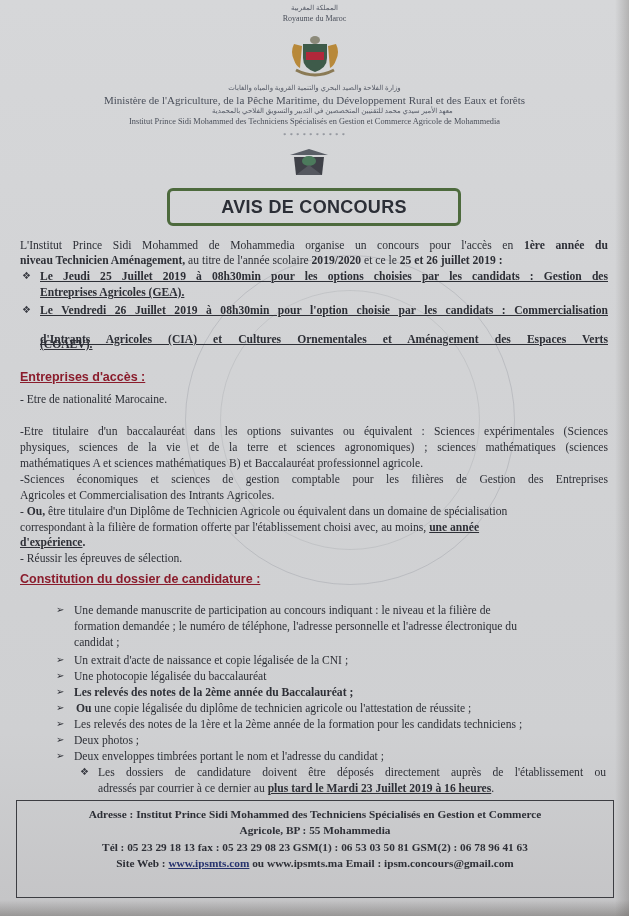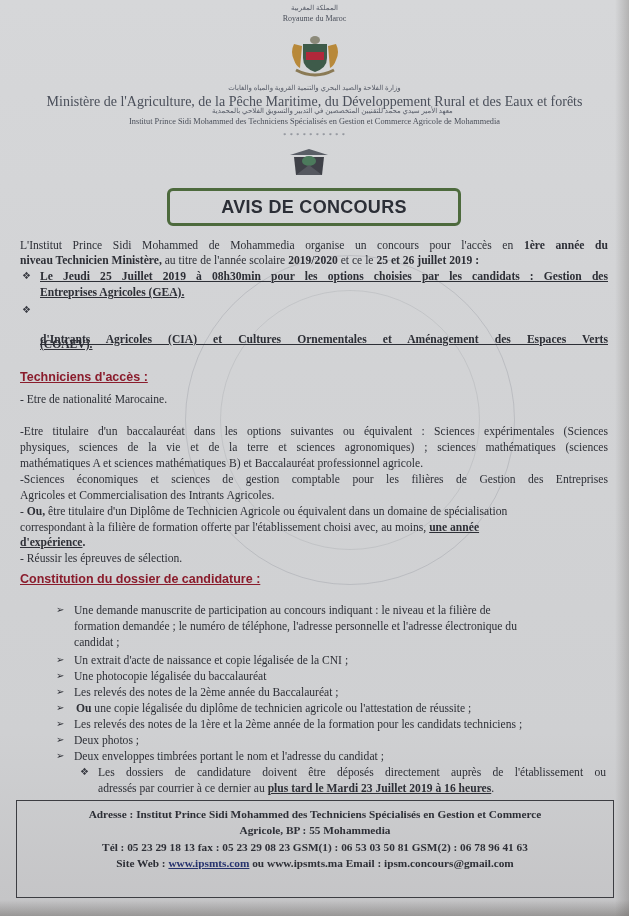--- a/index.html
+++ b/index.html
@@ -19,21 +19,21 @@
     .page::after {
       content: ""; position: absolute; right: 0; top: 0; width: 14px; height: 916px;
       background: linear-gradient(90deg, rgba(0,0,0,0) 0%, rgba(90,85,80,0.28) 100%);
     }
     .bottom-shadow {
       position: absolute; left: 0; top: 900px; width: 629px; height: 16px;
       background: linear-gradient(180deg, rgba(0,0,0,0), rgba(70,65,60,0.35));
     }
     
     .hdr-ar { position: absolute; left: 0; width: 629px; text-align: center; font-size: 7px; color: #555a66; direction: rtl; }
-    .hdr-fr { position: absolute; left: 0; width: 629px; text-align: center; font-size: 14px; color: #4a4f5a; }
+    .hdr-fr { position: absolute; left: 0; width: 629px; text-align: center; font-size: 11px; color: #4a4f5a; }
     .coat {
       position: absolute; left: 284px; top: 34px; width: 62px; height: 44px;
     }
     .stars-row { position: absolute; left: 0; top: 132px; width: 629px; text-align: center; font-size: 6px; letter-spacing: 1px; color: #6a6f7a; }
     .logo { position: absolute; left: 286px; top: 147px; width: 46px; height: 30px; }
     .title-box {
       position: absolute; left: 167px; top: 188px; width: 294px; height: 38px;
       border: 3px solid #4d6a3d; border-radius: 6px;
       display: flex; align-items: center; justify-content: center;
     }
@@ -107,32 +107,33 @@
   </svg>
 
   <div class="title-box">
     <span>AVIS DE CONCOURS</span>
   </div>
 
   <div class="txt just" style="left:20px;top:238px;width:588px;">
     <span>L'Institut Prince Sidi Mohammed de Mohammedia organise un concours pour l'accès en </span><span class="b">1ère année du</span>
   </div>
   <div class="txt" style="left:20px;top:253px;width:588px;">
-    <span class="b">niveau Technicien Ministère,</span><span> au titre de l'année scolaire </span><span class="b">2019/2020</span><span> et ce le </span><span class="b">25 et 26 juillet 2019 :</span>
+    <span class="b">niveau Technicien Aménagement,</span><span> au titre de l'année scolaire </span><span class="b">2019/2020</span><span> et ce le </span><span class="b">25 et 26 juillet 2019 :</span>
   </div>
 
   <span class="diamond" style="left:22px;top:270px;">❖</span>
   <div class="txt b u just" style="left:40px;top:269px;width:568px;">Le Jeudi 25 Juillet 2019 à 08h30min pour les options choisies par les candidats : Gestion des</div>
   <div class="txt b u" style="left:40px;top:285px;width:568px;">Entreprises Agricoles (GEA).</div>
 
   <span class="diamond" style="left:22px;top:304px;">❖</span>
+  <div class="txt b u just" style="left:40px;top:303px;width:568px;">Le Vendredi 26 Juillet 2019 à 08h30min pour l'option choisie par les candidats : Commercialisation</div>
   <div class="txt b u just" style="left:40px;top:320px;width:568px;margin-top:12px;">d'Intrants Agricoles (CIA) et Cultures Ornementales et Aménagement des Espaces Verts</div>
   <div class="txt b u" style="left:40px;top:337px;width:568px;">(COAEV).</div>
 
-  <div class="section-title" style="top:370px;">Techniciens d'accès :</div>
+  <div class="section-title" style="top:370px;">Entreprises d'accès :</div>
 
   <div class="txt" style="left:20px;top:392px;width:588px;">- Etre de nationalité Marocaine.</div>
   <div class="txt just" style="left:20px;top:424px;width:588px;">-Etre titulaire d'un baccalauréat dans les options suivantes ou équivalent : Sciences expérimentales (Sciences</div>
   <div class="txt just" style="left:20px;top:440px;width:588px;">physiques, sciences de la vie et de la terre et sciences agronomiques) ; sciences mathématiques (sciences</div>
   <div class="txt" style="left:20px;top:456px;width:588px;">mathématiques A et sciences mathématiques B) et Baccalauréat professionnel agricole.</div>
   <div class="txt" style="left:20px;top:488px;width:588px;">Agricoles et Commercialisation des Intrants Agricoles.</div>
   <div class="txt just" style="left:20px;top:472px;width:588px;">-Sciences économiques et sciences de gestion comptable pour les filières de Gestion des Entreprises</div>
   <div class="txt" style="left:20px;top:504px;width:588px;">
     <span>- </span><span class="b">Ou,</span><span> être titulaire d'un Diplôme de Technicien Agricole ou équivalent dans un domaine de spécialisation</span>
   </div>
@@ -151,21 +152,21 @@
   <div class="txt" style="left:74px;top:619px;width:530px;">formation demandée ; le numéro de téléphone, l'adresse personnelle et l'adresse électronique du</div>
   <div class="txt" style="left:74px;top:635px;width:530px;">candidat ;</div>
 
   <span class="arrow" style="top:654px;">➢</span>
   <div class="txt" style="left:74px;top:653px;width:530px;">Un extrait d'acte de naissance et copie légalisée de la CNI ;</div>
 
   <span class="arrow" style="top:670px;">➢</span>
   <div class="txt" style="left:74px;top:669px;width:530px;">Une photocopie légalisée du baccalauréat</div>
 
   <span class="arrow" style="top:686px;">➢</span>
-  <div class="txt" style="left:74px;top:685px;width:530px;">Les relevés des notes de la 2ème année du Baccalauréat ;</div>
+  <div class="txt" style="left:74px;top:685px;width:530px;font-weight:bold;">Les relevés des notes de la 2ème année du Baccalauréat ;</div>
 
   <span class="arrow" style="top:702px;">➢</span>
   <div class="txt" style="left:76px;top:701px;width:530px;">
     <span class="b">Ou</span><span> une copie légalisée du diplôme de technicien agricole ou l'attestation de réussite ;</span>
   </div>
 
   <span class="arrow" style="top:718px;">➢</span>
   <div class="txt" style="left:74px;top:717px;width:530px;">Les relevés des notes de la 1ère et la 2ème année de la formation pour les candidats techniciens ;</div>
 
   <span class="arrow" style="top:734px;">➢</span>

